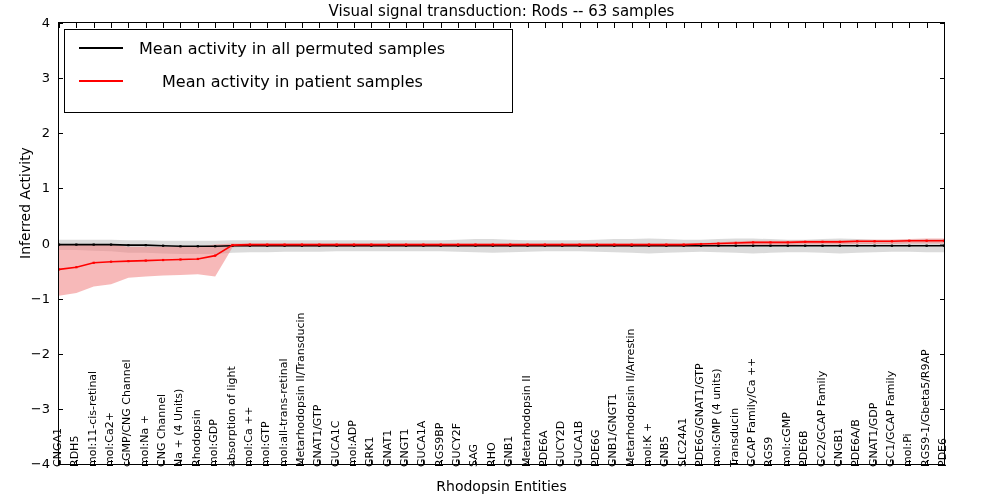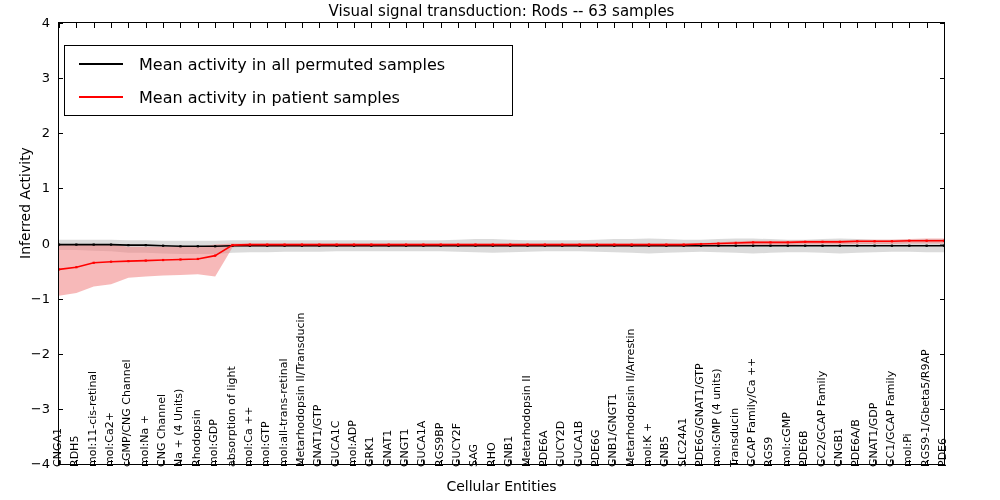--- a/index.html
+++ b/index.html
@@ -116,23 +116,23 @@
   .xtick-mark-top {
     position: absolute;
     top: 23px;
     width: 1px;
     height: 5px;
     background: #000000;
   }
   #legend-box {
     position: absolute;
     left: 64px;
-    top: 45px;
+    top: 29px;
     width: 449px;
-    height: 71px;
+    height: 84px;
     border: 1px solid #000000;
     background: #ffffff;
     box-sizing: border-box;
   }
   .legend-row {
     position: absolute;
     left: 8px;
     height: 30px;
     display: flex;
     align-items: center;
@@ -152,21 +152,21 @@
   }
 </style>
 </head>
 <body>
 
 <div id="figure">
 
   <div id="chart-title">Visual signal transduction: Rods -- 63 samples</div>
 
   <div id="ylabel">Inferred Activity</div>
-  <div id="xlabel">Cellular Entities</div>
+  <div id="xlabel">Rhodopsin Entities</div>
 
   <div id="ytick-layer">
       <div class="ytick-label" style="top: 457px; left: 0px; width: 50px;">−4</div>
       <div class="ytick-mark" style="top: 464px;"></div>
       <div class="ytick-mark-right" style="top: 464px;"></div>
       <div class="ytick-label" style="top: 401.875px; left: 0px; width: 50px;">−3</div>
       <div class="ytick-mark" style="top: 408.875px;"></div>
       <div class="ytick-mark-right" style="top: 408.875px;"></div>
       <div class="ytick-label" style="top: 346.75px; left: 0px; width: 50px;">−2</div>
       <div class="ytick-mark" style="top: 353.75px;"></div>
@@ -461,19 +461,19 @@
       <div class="xtick-label" style="left: 948px;">PDE6</div>
       <div class="xtick-mark" style="left: 944px;"></div>
       <div class="xtick-mark-top" style="left: 944px;"></div>
     </div>
 
   <div id="legend-box">
     <div class="legend-row" style="top:3px;">
       <span class="legend-swatch" style="border-top-color:#000000;"></span>
       <span class="legend-text">Mean activity in all permuted samples</span>
     </div>
-    <div class="legend-row" style="top:36px;">
+    <div class="legend-row" style="top:36px;gap:23px;">
       <span class="legend-swatch" style="border-top-color:#ff0000;"></span>
       <span class="legend-text">Mean activity in patient samples</span>
     </div>
   </div>
 
 </div>
 
 </body></html>

